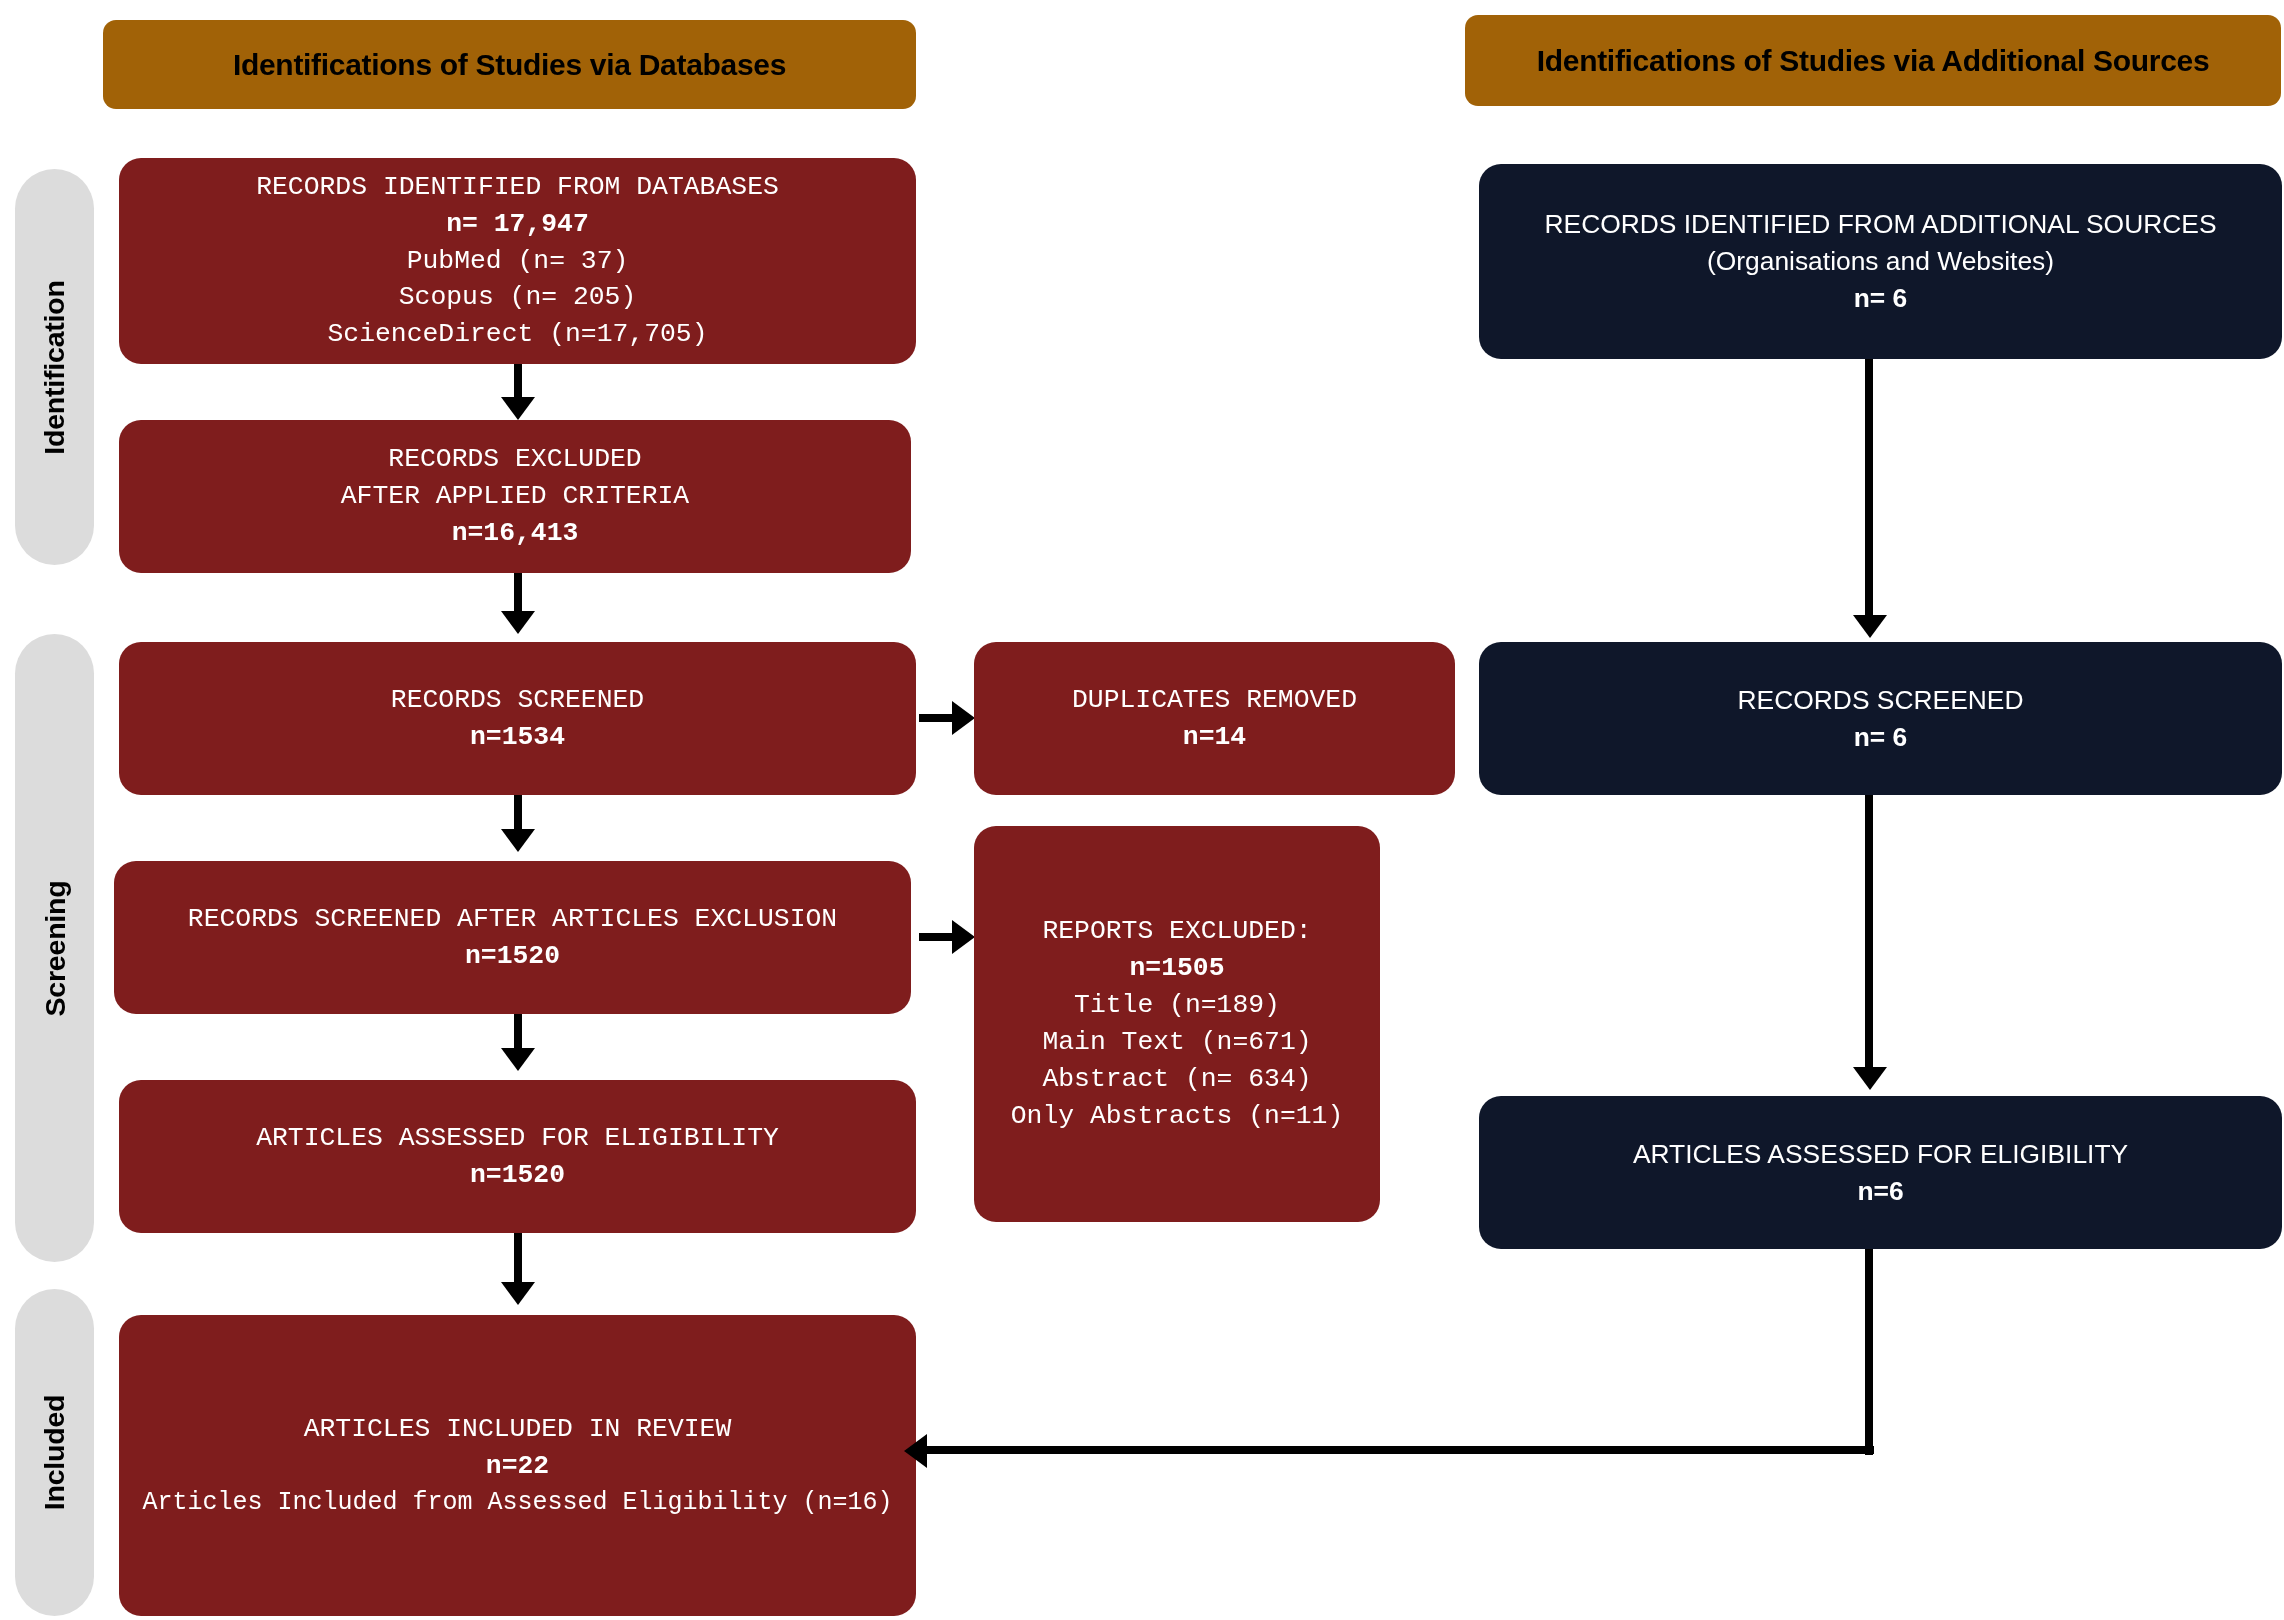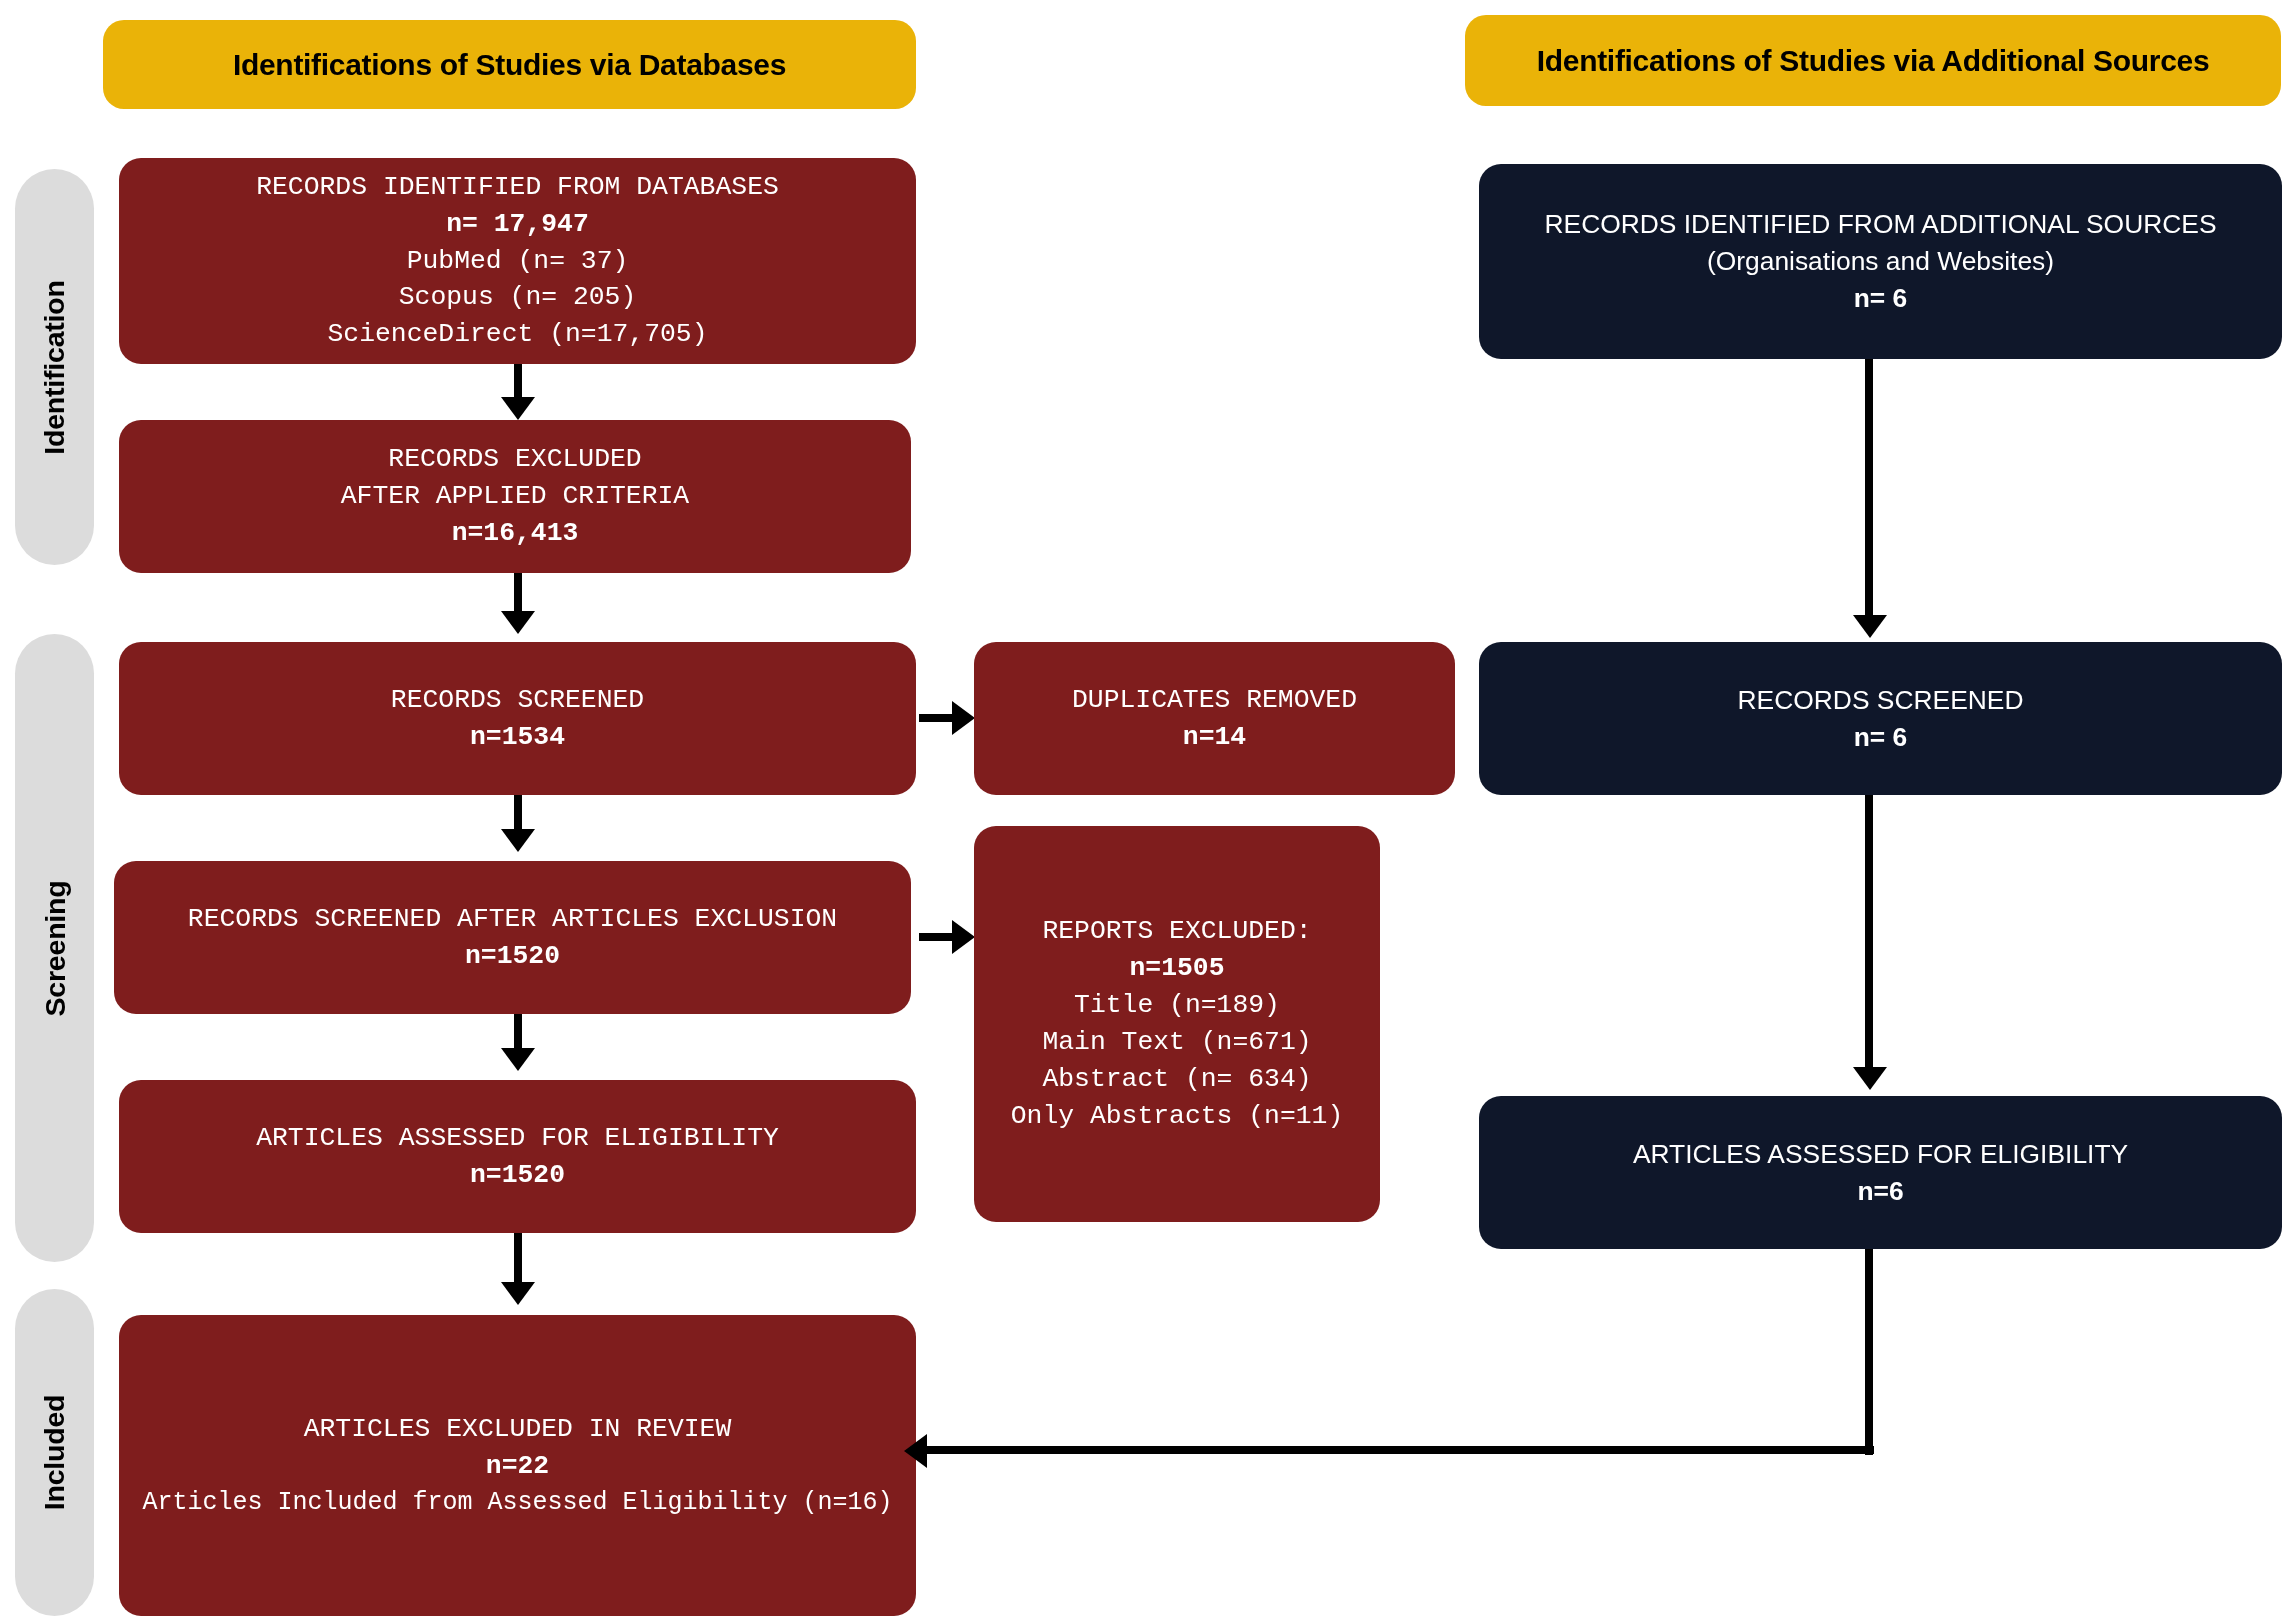--- a/index.html
+++ b/index.html
@@ -13,22 +13,22 @@
   #stage {
     position: relative;
     width: 2284px;
     height: 1620px;
     background: #ffffff;
   }
 
   
   .hdr-pill {
     position: absolute;
-    background: #eab308;
-    border-radius: 21px;
+    background: #a16207;
+    border-radius: 13px;
     display: flex;
     align-items: center;
     justify-content: center;
     color: #000000;
     font-weight: bold;
     font-size: 30px;
     letter-spacing: -0.3px;
     text-align: center;
     line-height: 1.1;
   }
@@ -195,21 +195,21 @@
 
   <div class="box blue" id="b-assessed-elig">
     <span class="ln">ARTICLES ASSESSED FOR ELIGIBILITY</span>
     <span class="ln b">n=1520</span>
   </div>
 
   <div class="vline" style="left:514px; top:1233px; height:53px;"></div>
   <div class="arrow-down" style="left:501px; top:1282px;"></div>
 
   <div class="box blue" id="b-articles-included">
-    <span class="ln">ARTICLES EXCLUDED IN REVIEW</span>
+    <span class="ln">ARTICLES INCLUDED IN REVIEW</span>
     <span class="ln b">n=22</span>
     <span class="ln small">Articles Included from Assessed Eligibility (n=16)</span>
   </div>
 
   <div class="box blue" id="b-duplicates-removed">
     <span class="ln">DUPLICATES REMOVED</span>
     <span class="ln b">n=14</span>
   </div>
 
   <div class="box blue" id="b-reports-excluded">

